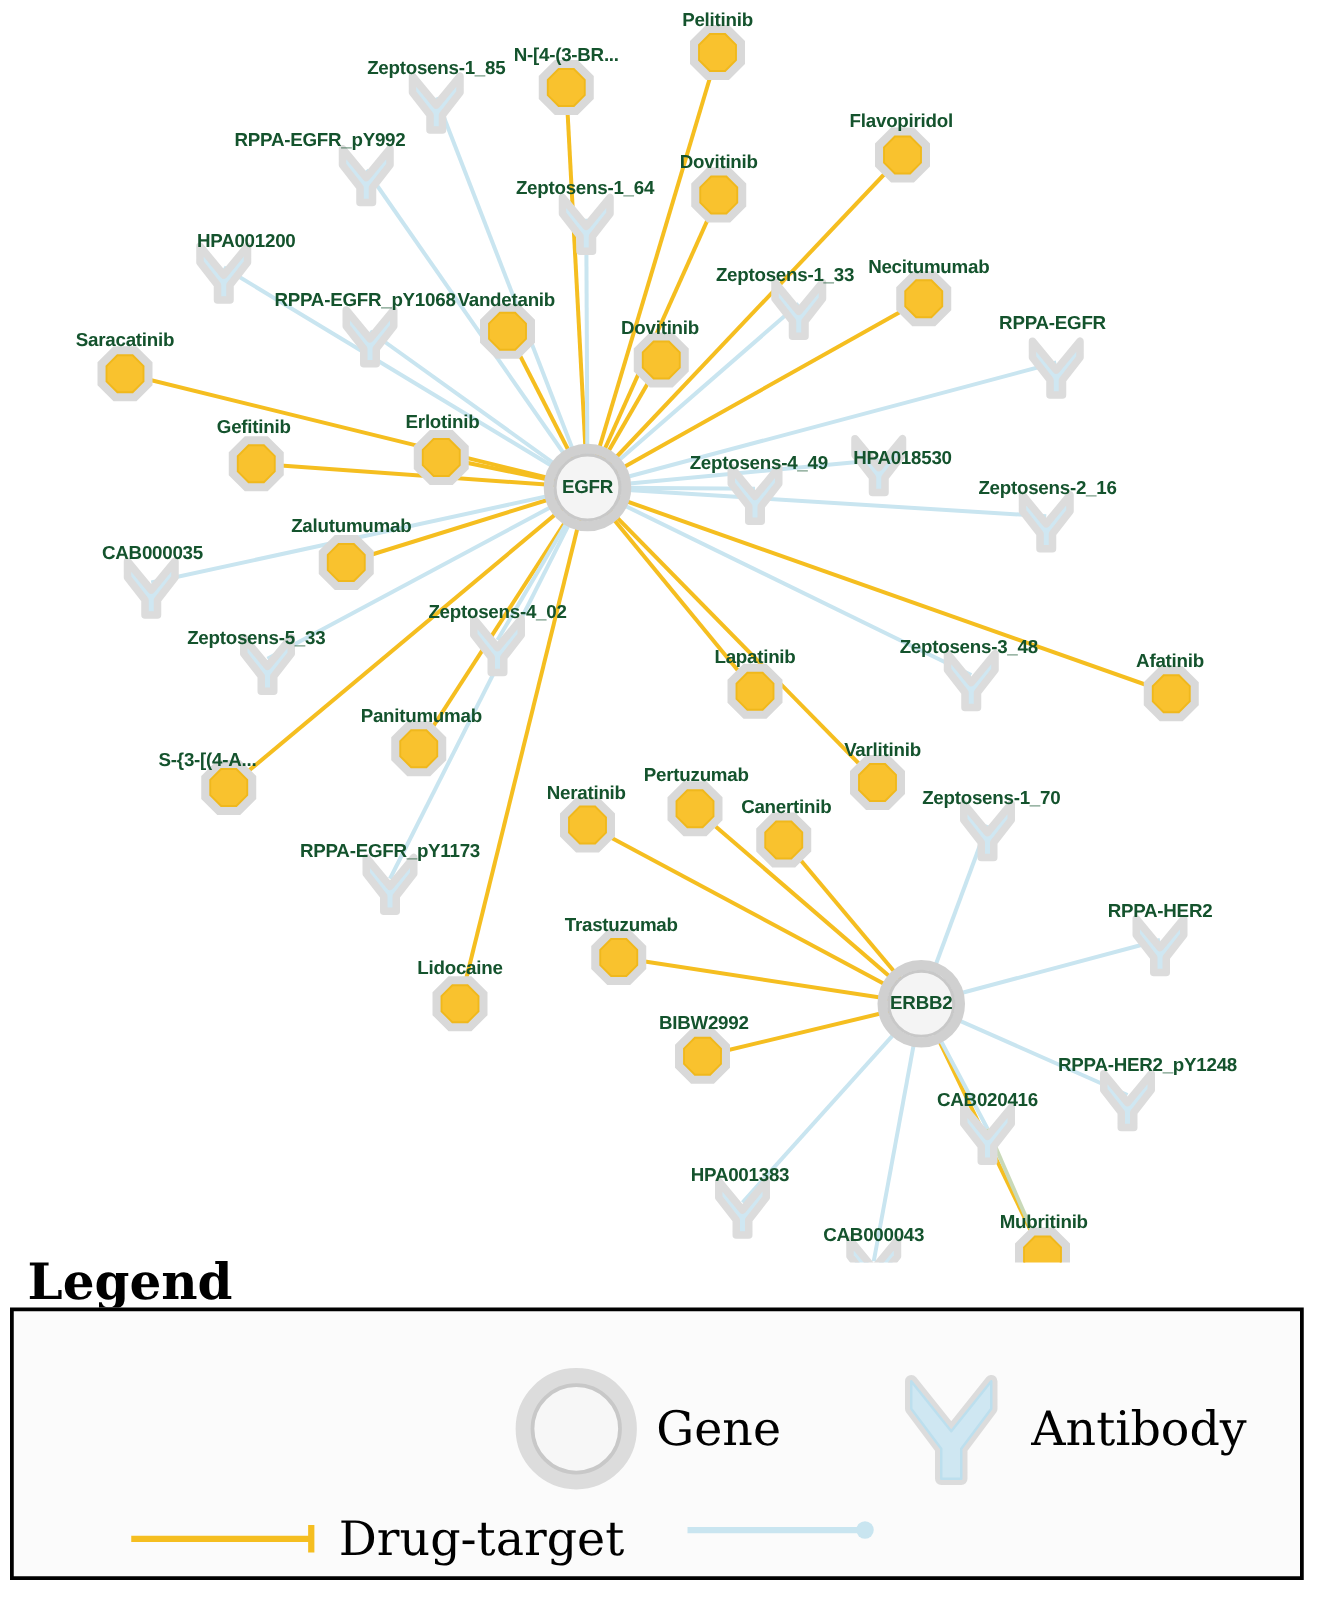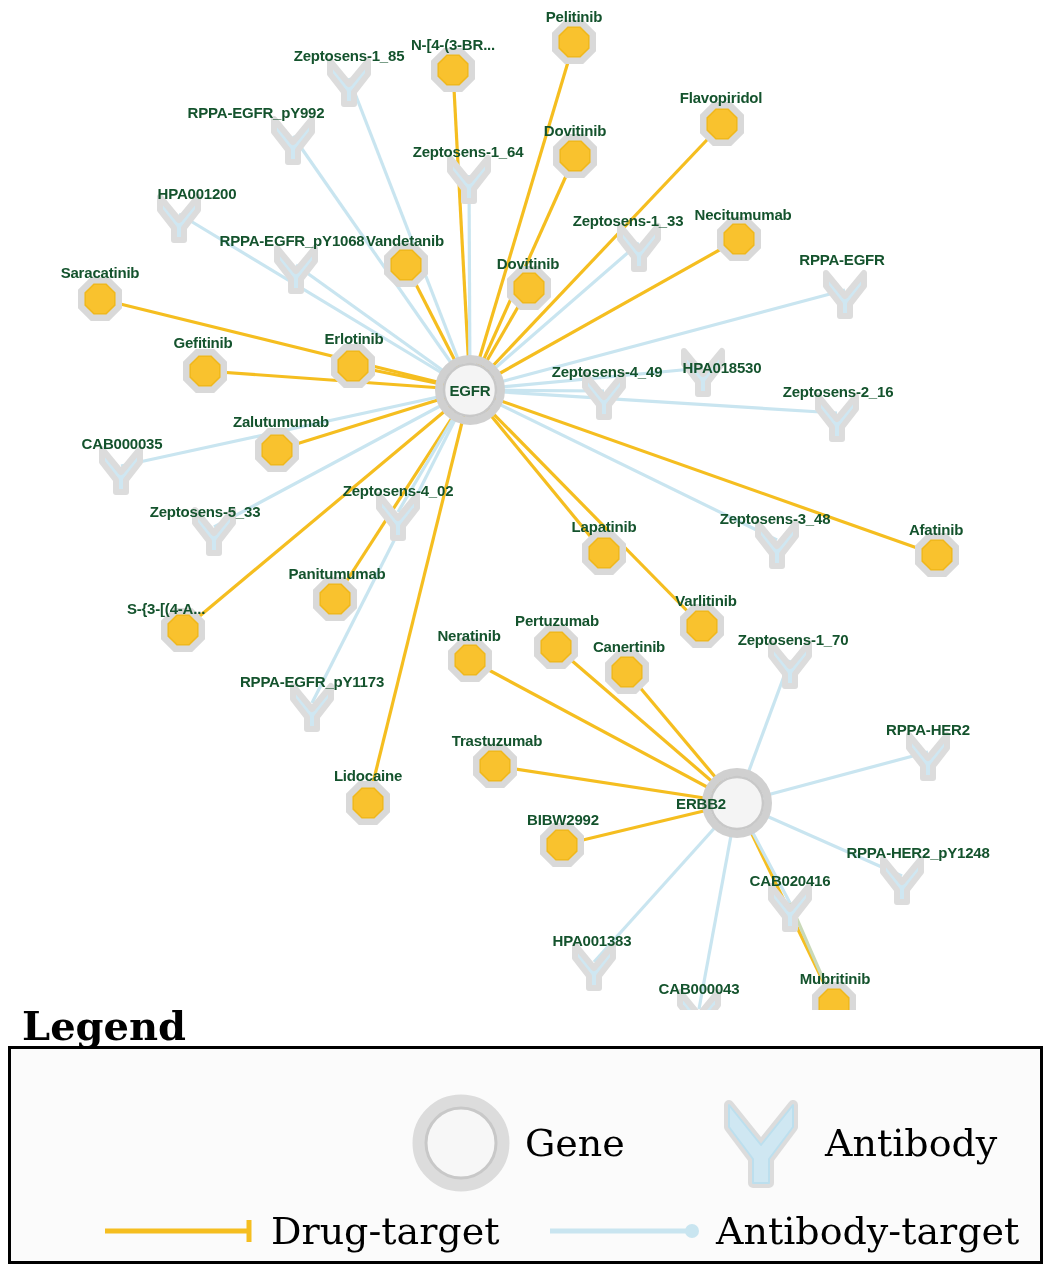--- a/index.html
+++ b/index.html
@@ -257,21 +257,21 @@
     <div class="node-label" style="left: 398px; top: 490px;">Zeptosens-4_02</div>
     <div class="node-label" style="left: 775px; top: 518px;">Zeptosens-3_48</div>
     <div class="node-label" style="left: 793px; top: 639px;">Zeptosens-1_70</div>
     <div class="node-label" style="left: 312px; top: 681px;">RPPA-EGFR_pY1173</div>
     <div class="node-label" style="left: 928px; top: 729px;">RPPA-HER2</div>
     <div class="node-label" style="left: 918px; top: 852px;">RPPA-HER2_pY1248</div>
     <div class="node-label" style="left: 790px; top: 880px;">CAB020416</div>
     <div class="node-label" style="left: 592px; top: 940px;">HPA001383</div>
     <div class="node-label" style="left: 699px; top: 988px;">CAB000043</div>
     <div class="node-label" style="left: 470px; top: 390px;">EGFR</div>
-    <div class="node-label" style="left: 696px; top: 803px; padding-left: 10px;">ERBB2</div>
+    <div class="node-label" style="left: 732px; top: 803px; padding-left: 10px;">ERBB2</div>
   </div>
 
 <div class="legend-wrap">
   <div class="legend-title">Legend</div>
   <div class="legend-box">
 
     <div class="legend-row1">
 
       <div class="legend-item" style="left:400px; top:0;">
         <svg width="100" height="100">
@@ -297,18 +297,17 @@
           <line x1="148" y1="4" x2="148" y2="26" stroke="#F5BE20" stroke-width="5"></line>
         </svg>
         <span class="legend-text">Drug-target</span>
       </div>
 
       <div class="legend-edge-item" style="left:535px; top:0;">
         <svg width="160" height="30">
           <line x1="4" y1="15" x2="142" y2="15" stroke="#c9e5f0" stroke-width="5"></line>
           <circle cx="146" cy="15" r="7" fill="#c9e5f0"></circle>
         </svg>
-        <span class="legend-text">Antibody-target</span>
       </div>
     </div>
 
   </div>
 </div>
 
 </body></html>

